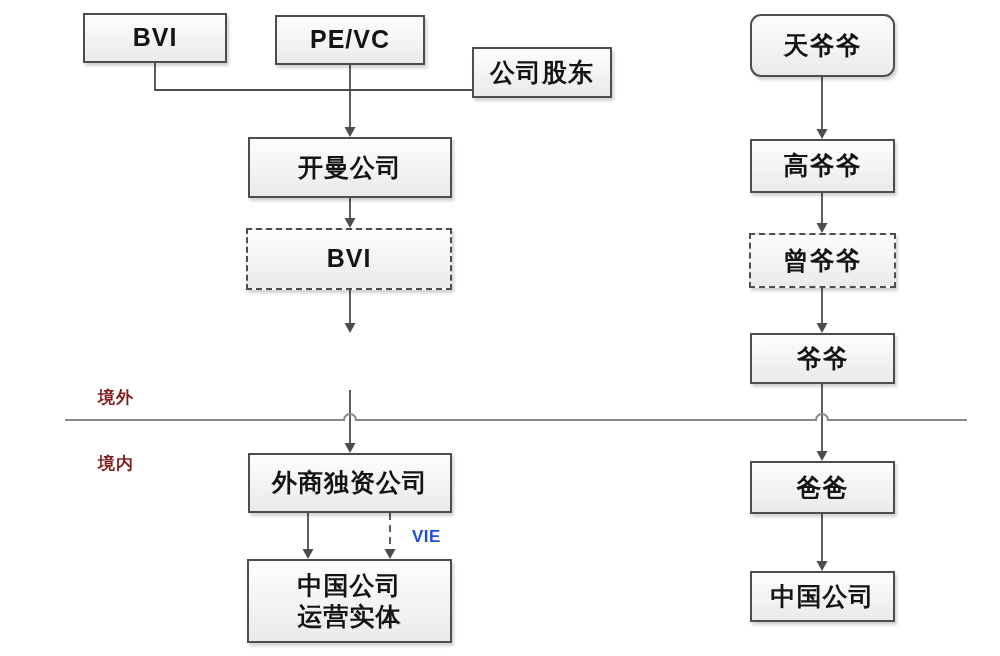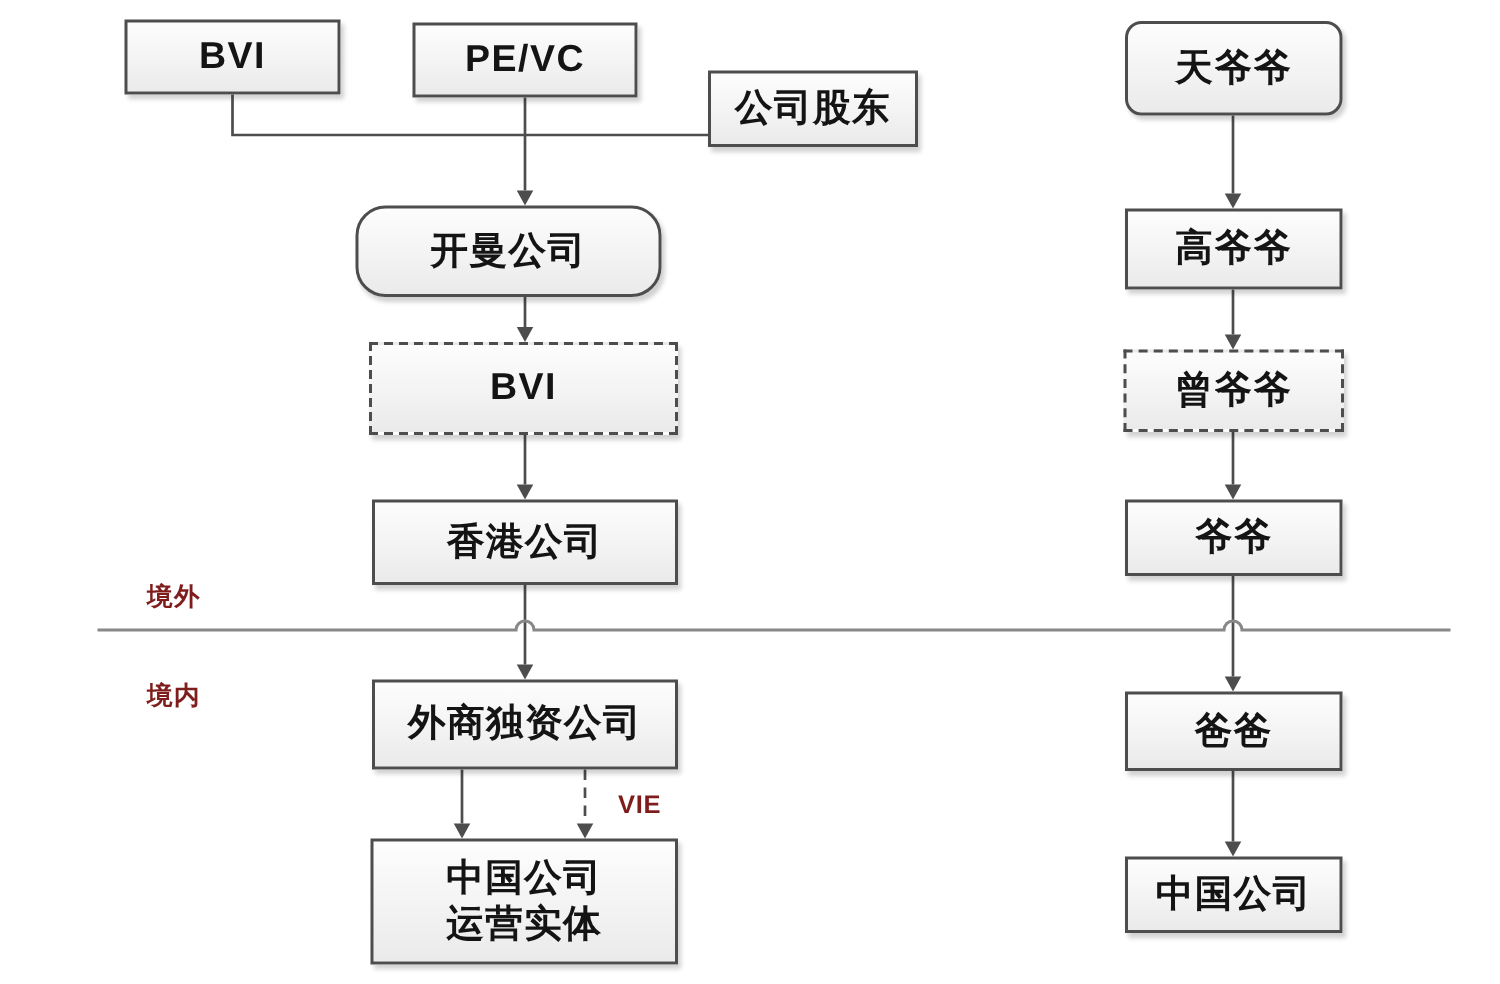--- a/index.html
+++ b/index.html
@@ -40,30 +40,30 @@
     position: absolute;
     z-index: 3;
     color: #7f1d1d;
     font-weight: 700;
     font-size: 17px;
     letter-spacing: 1px;
   }
   .vie-label {
     position: absolute;
     z-index: 3;
-    color: #7f1d1d;
+    color: #1d4ed8;
     font-weight: 600;
     font-size: 17px;
     letter-spacing: 0.5px;
   }
   
   .pos-bvi-top      { left: 83px;  top: 13px;  width: 144px; height: 50px; }
   .pos-pevc         { left: 275px; top: 15px;  width: 150px; height: 50px; }
   .pos-shareholders { left: 472px; top: 28px;  width: 140px; height: 51px; margin-top: 19px; }
-  .pos-cayman       { left: 237px; top: 137px; width: 204px; height: 61px; border-radius: 20px; }
+  .pos-cayman       { left: 248px; top: 137px; width: 204px; height: 61px; }
   .pos-bvi-mid      { left: 246px; top: 228px; width: 206px; height: 62px; }
   .pos-hongkong     { left: 248px; top: 333px; width: 204px; height: 57px; }
   .pos-wfoe         { left: 248px; top: 453px; width: 204px; height: 60px; }
   .pos-operating    { left: 247px; top: 559px; width: 205px; height: 84px; }
   .pos-tian         { left: 750px; top: 14px;  width: 145px; height: 63px; border-radius: 11px; }
   .pos-gao          { left: 750px; top: 139px; width: 145px; height: 54px; }
   .pos-zeng         { left: 749px; top: 233px; width: 147px; height: 55px; }
   .pos-yeye         { left: 750px; top: 333px; width: 145px; height: 51px; text-align: center; }
   .pos-baba         { left: 750px; top: 461px; width: 145px; height: 53px; }
   .pos-chinaco      { left: 750px; top: 571px; width: 145px; height: 51px; }
@@ -138,23 +138,20 @@
   <div class="node pos-shareholders">
     <span>公司股东</span>
   </div>
 
   <div class="node pos-cayman">
     <span>开曼公司</span>
   </div>
   <div class="node dashed pos-bvi-mid">
     <span>BVI</span>
   </div>
-  <div class="node pos-hongkong">
-    <span>香港公司</span>
-  </div>
 
   <div class="node pos-wfoe">
     <span>外商独资公司</span>
   </div>
   <div class="node pos-operating">
     <span>中国公司</span>
     <span>运营实体</span>
   </div>
 
   <div class="node pos-tian">

